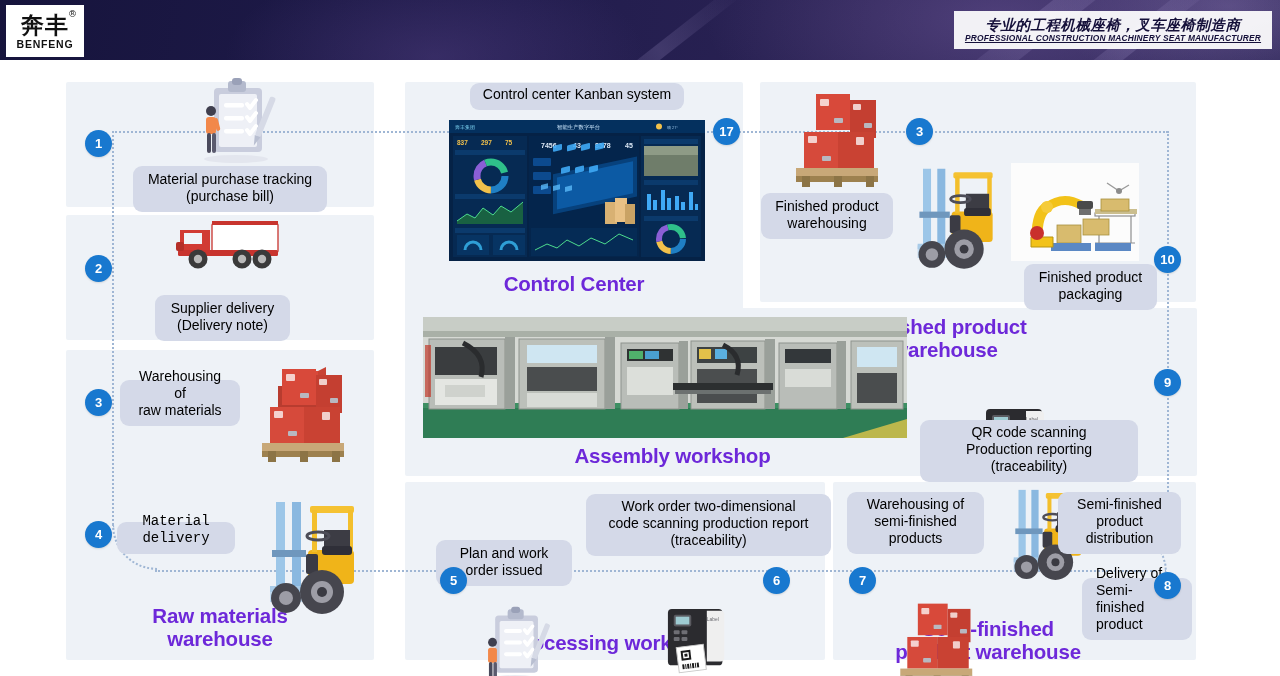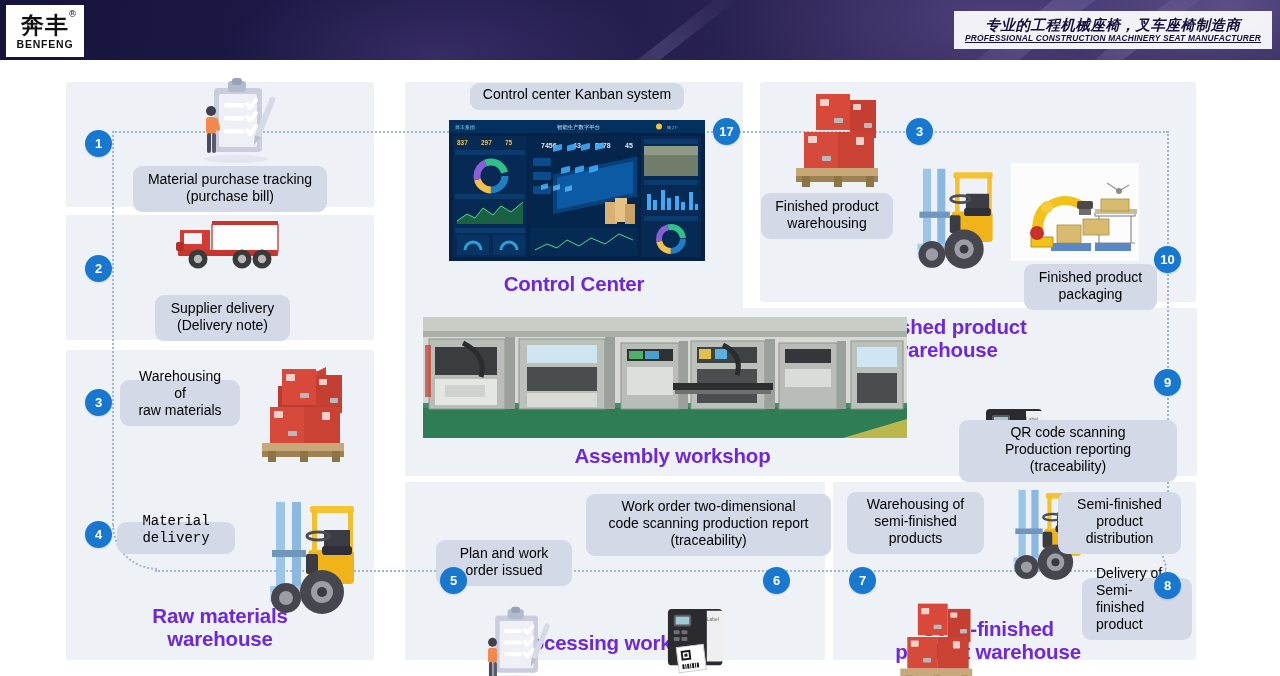--- a/index.html
+++ b/index.html
@@ -679,21 +679,21 @@
     </div>
   </div>
 
   <div class="chip" style="left:1024px; top:204px; width:133px; height:46px;">
     <div>
       <span>Finished product</span><br>
       <span>packaging</span>
     </div>
   </div>
 
-  <div class="chip" style="left:959px; top:360px; width:218px; height:62px;">
+  <div class="chip" style="left:920px; top:360px; width:218px; height:62px;">
     <div>
       <span>QR code scanning</span><br>
       <span>Production reporting</span><br>
       <span>(traceability)</span>
     </div>
   </div>
 
   <div class="chip" style="left:436px; top:443px; width:136px; height:46px;margin-top:37px;">
     <div>
       <span>Plan and work</span><br>

